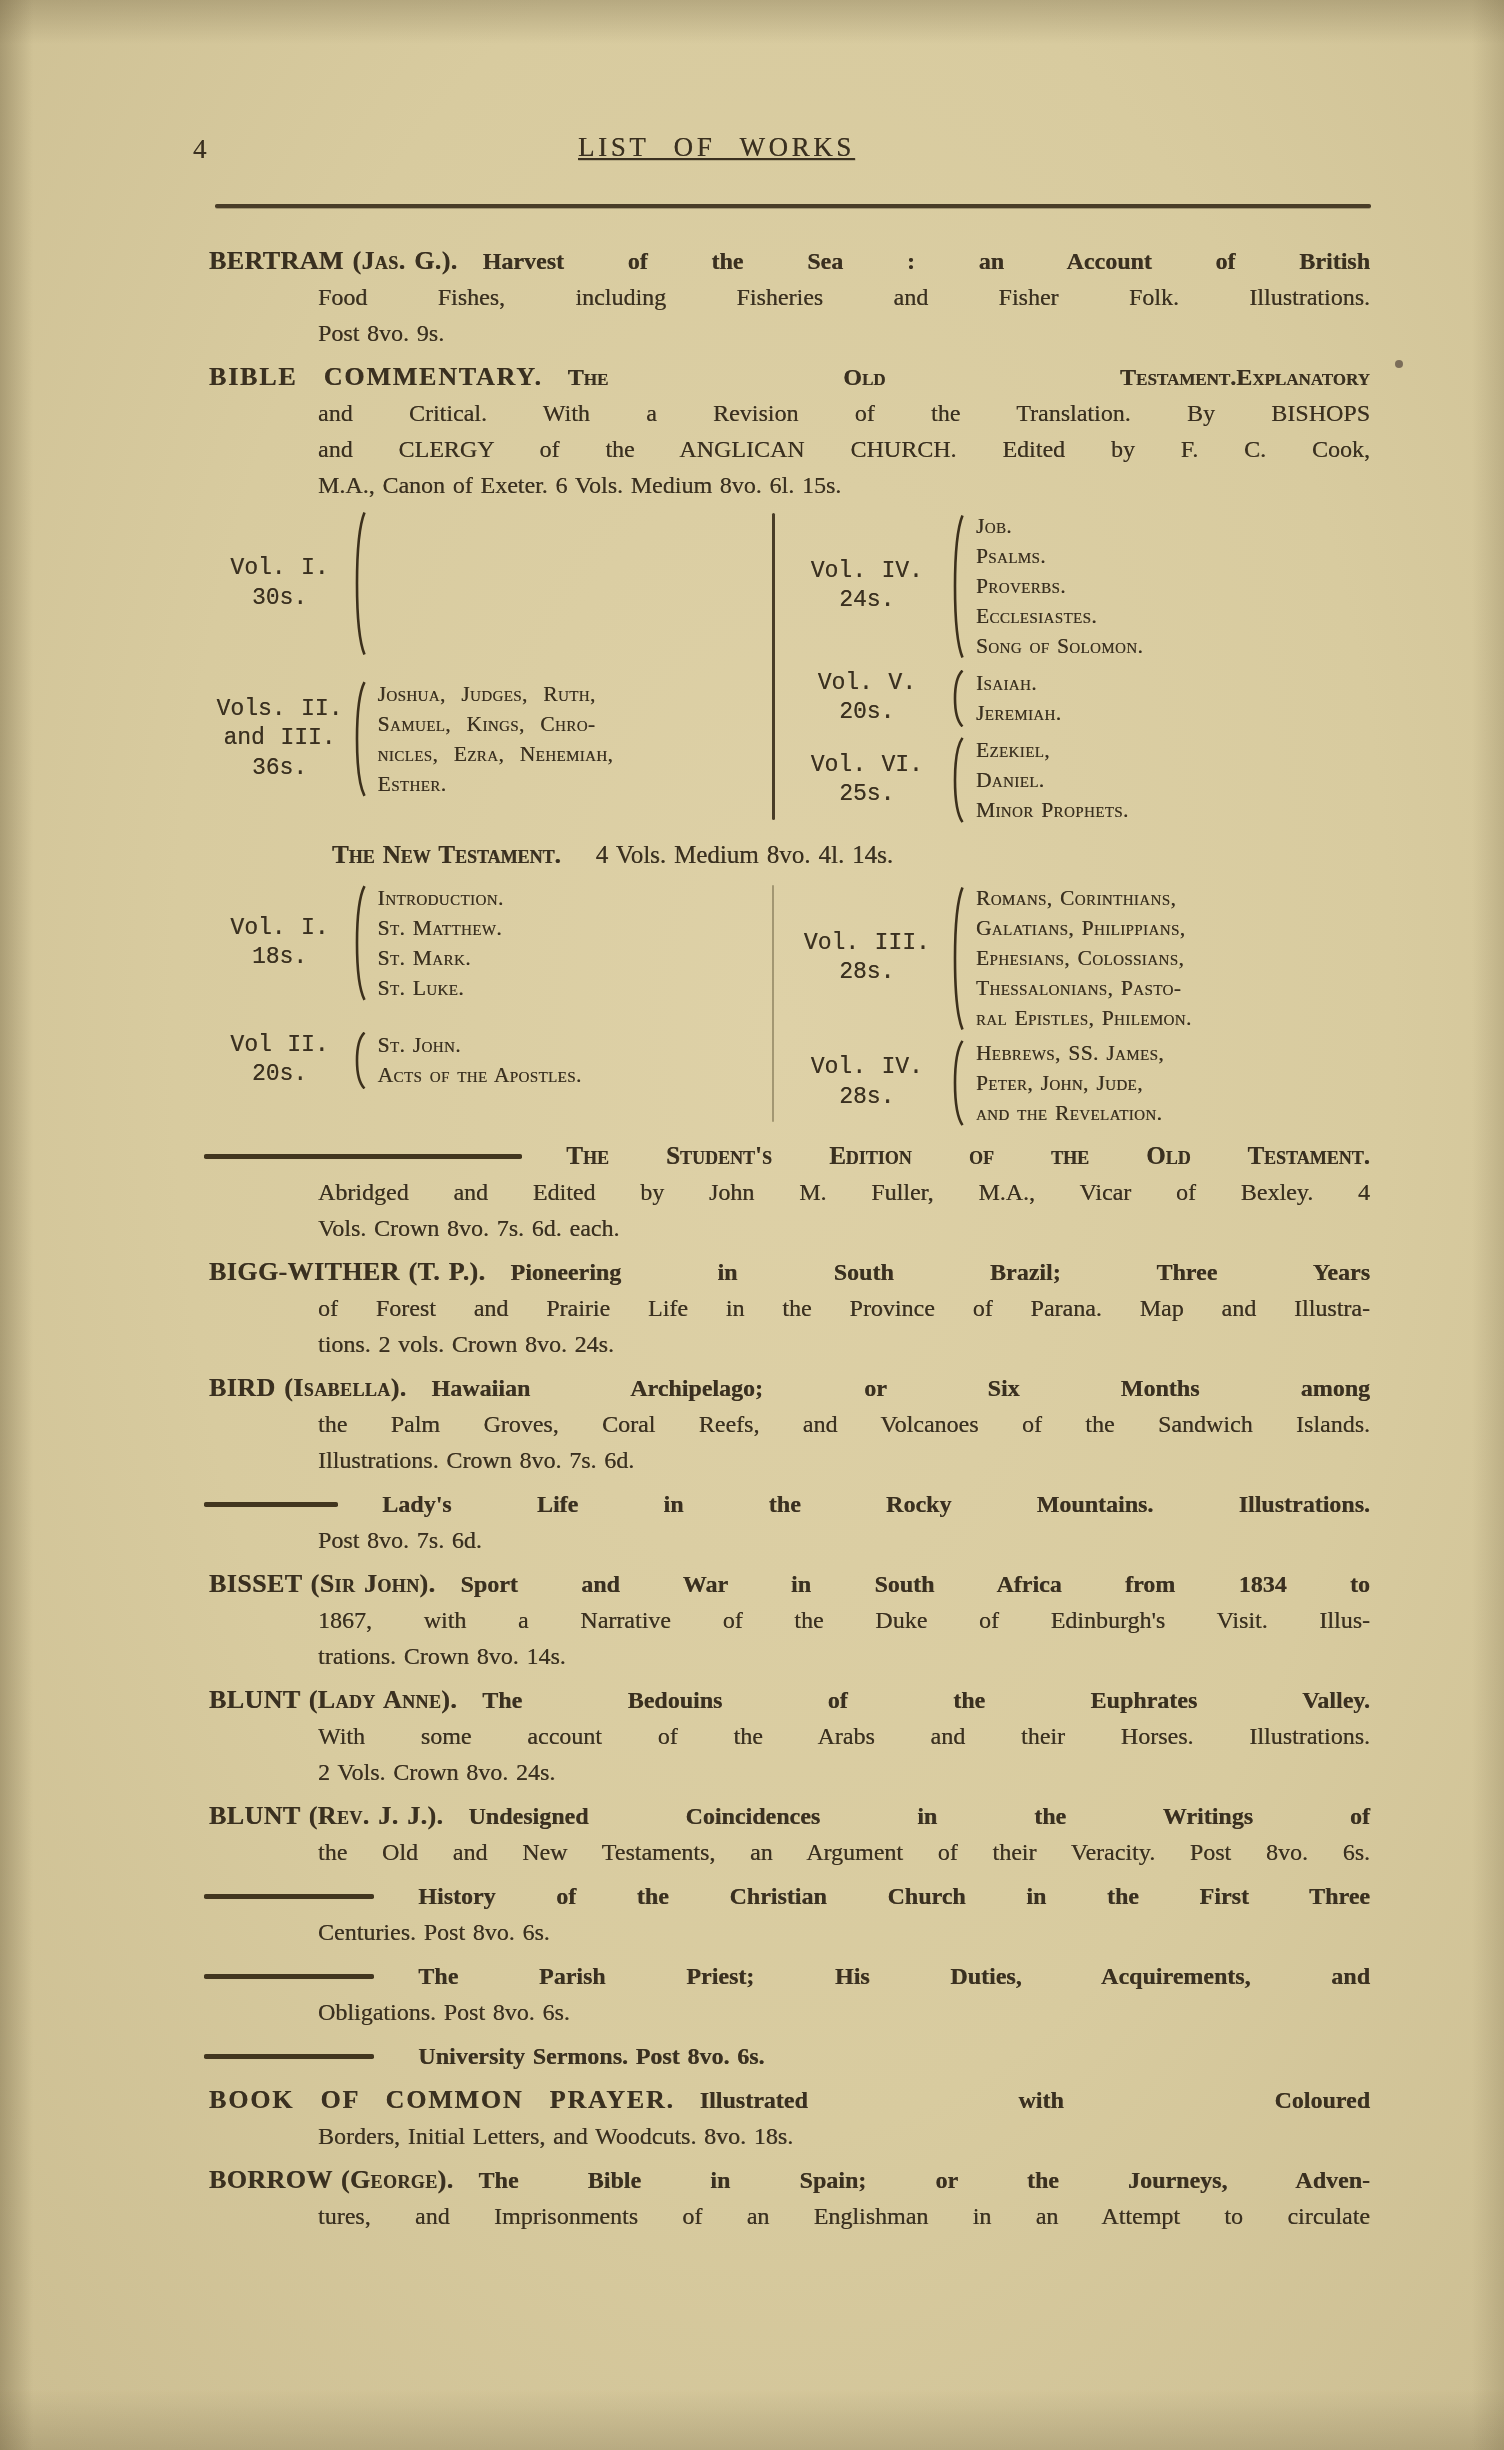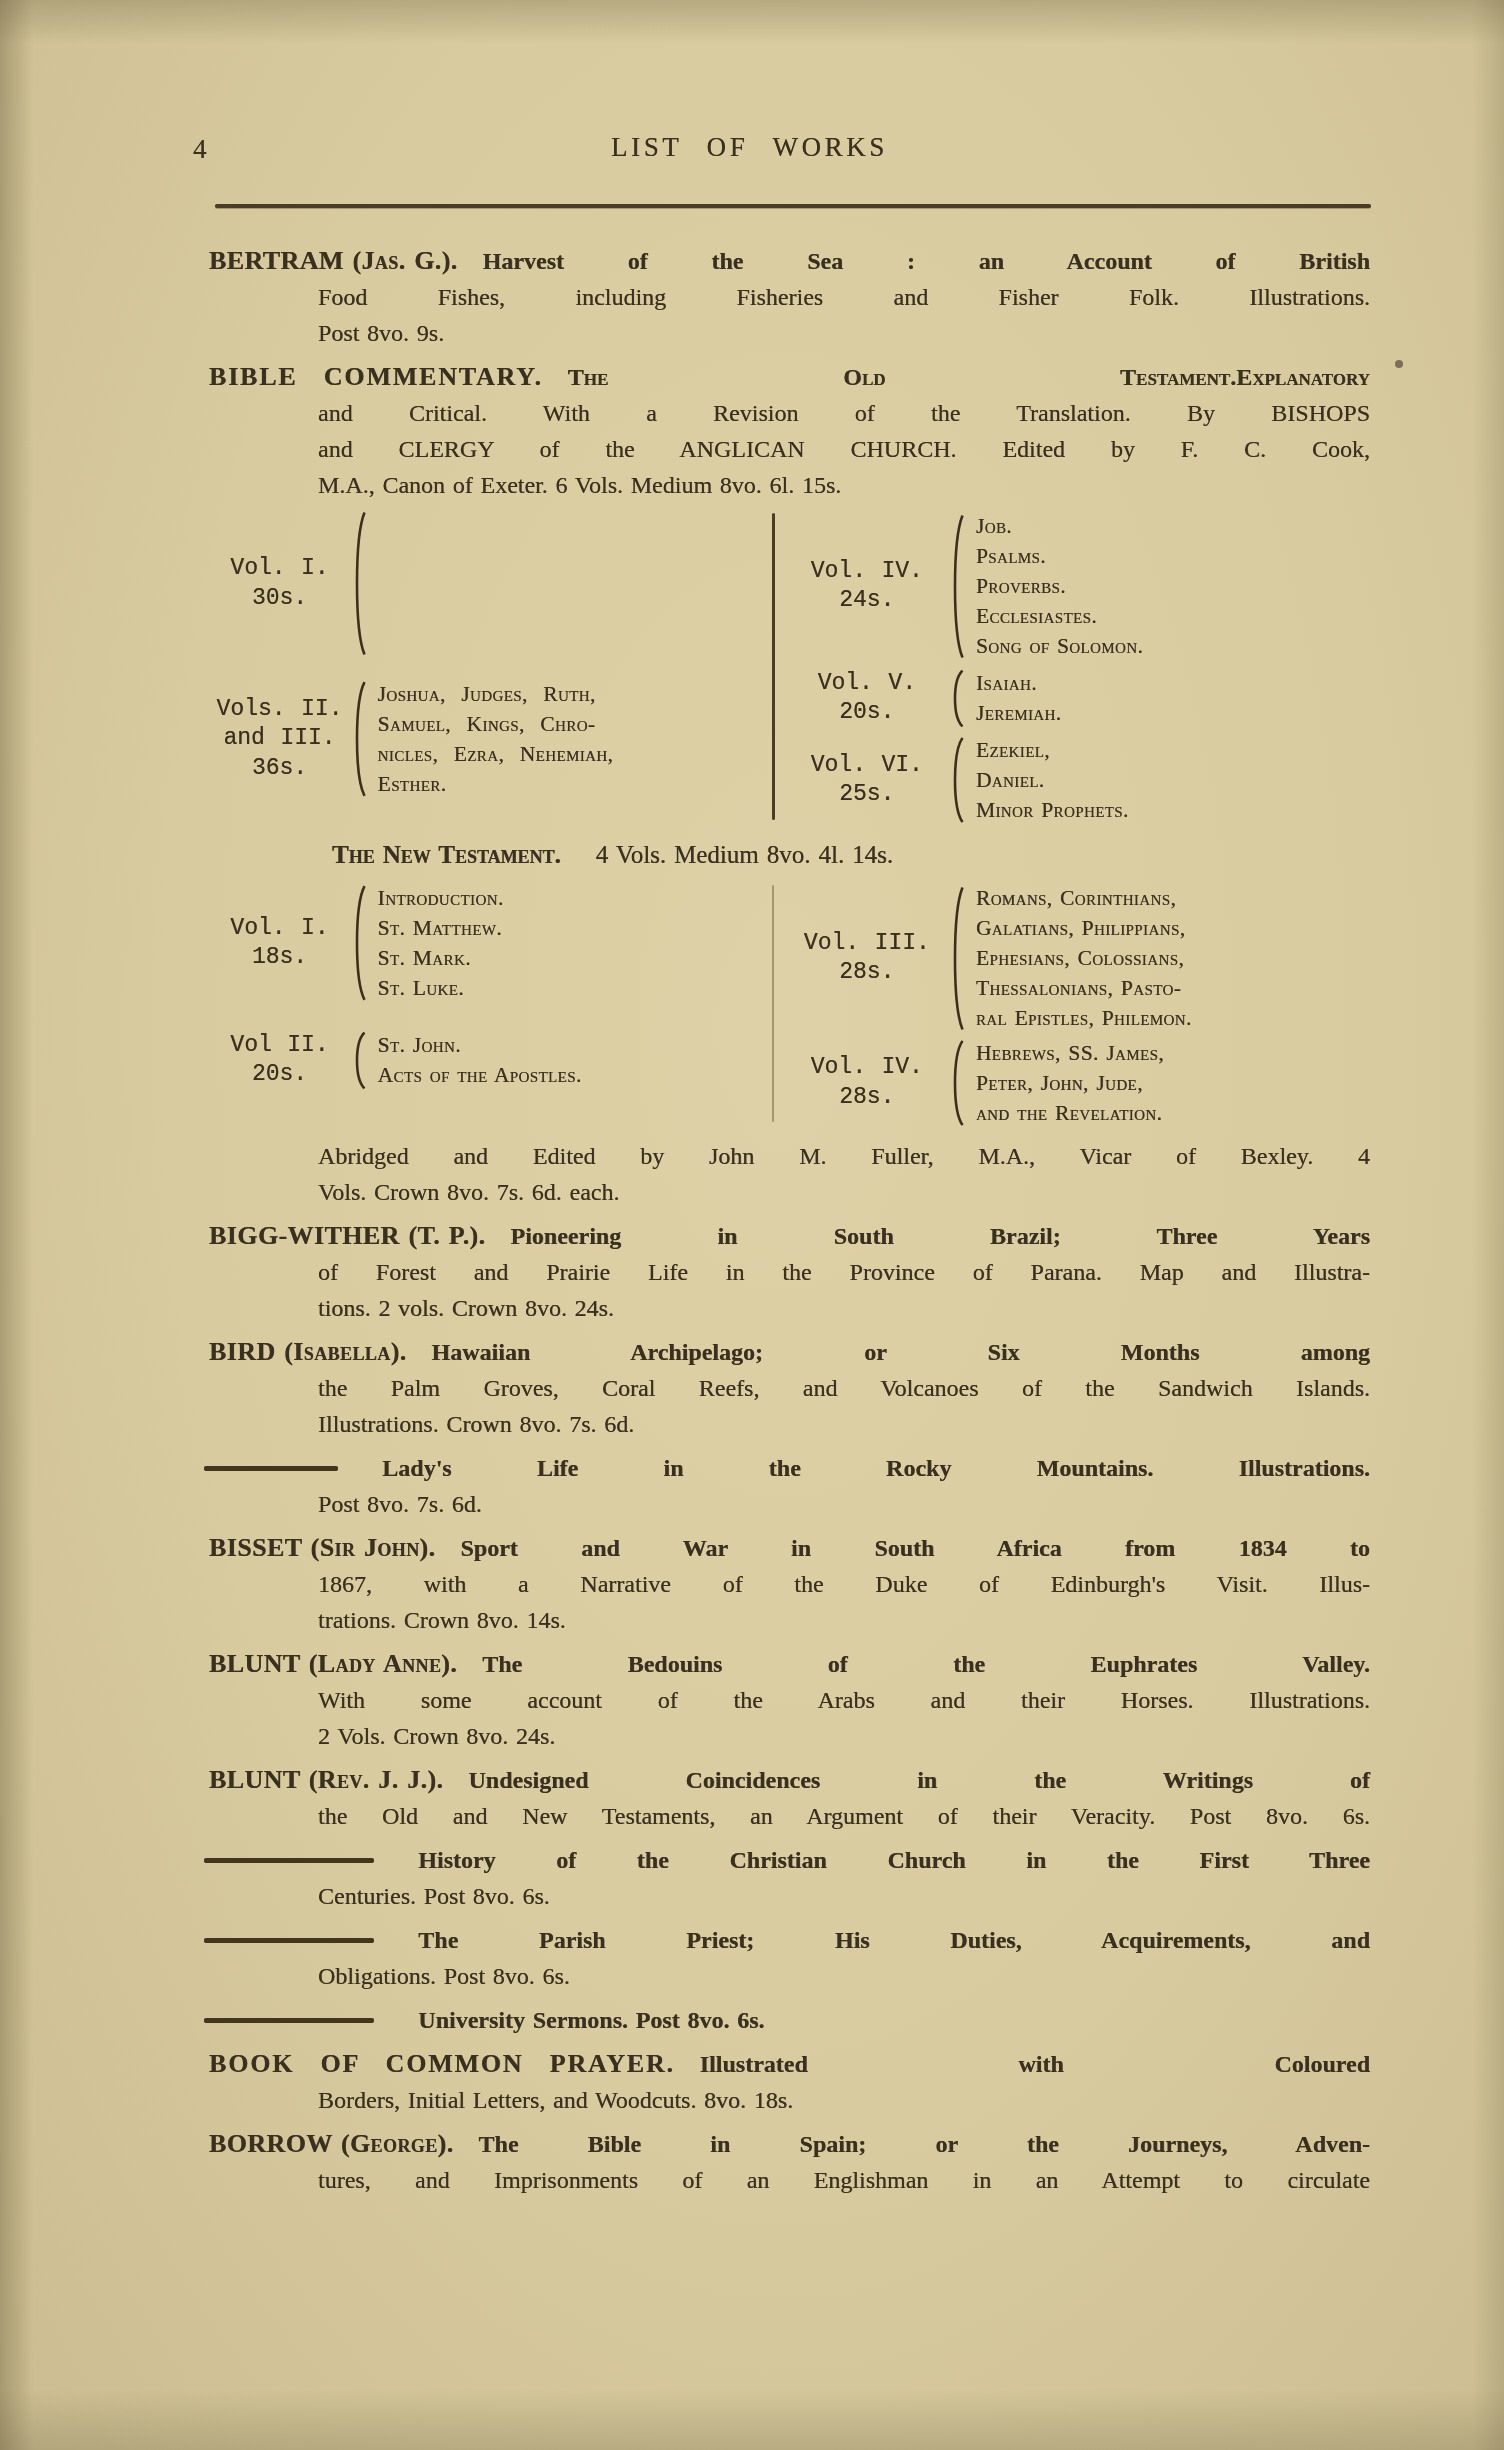--- a/index.html
+++ b/index.html
@@ -12,21 +12,21 @@
       linear-gradient(270deg, rgba(104,90,58,0.22), rgba(104,90,58,0) 2.2%),
       linear-gradient(0deg, rgba(104,90,58,0.25), rgba(104,90,58,0) 2.5%),
       radial-gradient(ellipse at 52% 42%, #ded1a7 0%, #d8cb9f 55%, #cbbd91 100%);
     color:#3a3020;
     font-family:"Liberation Serif","DejaVu Serif",serif;
     overflow:hidden;
     text-shadow:0.3px 0.3px 0.4px rgba(46,36,18,0.65);
     word-spacing:0.12em;
   }
   .pagenum{position:absolute;left:193px;top:134px;font-size:27px;}
-  .running-title{position:absolute;left:611px;top:132px;font-size:27px;letter-spacing:3.6px;word-spacing:14.3px;}
+  .running-title{position:absolute;left:578px;top:132px;font-size:27px;letter-spacing:3.6px;word-spacing:14.3px;text-decoration:underline;}
   .rule{position:absolute;left:215px;top:204px;width:1156px;height:3.6px;background:#493d28;border-radius:1.8px;box-shadow:0 0.9px 0 rgba(73,61,40,0.35);}
   .speck{position:absolute;left:1395px;top:360px;width:8px;height:8px;border-radius:50%;background:#6b5d4d;opacity:0.85;}
 
   .content{position:absolute;left:209px;top:243px;width:1161px;}
 
   .entry{margin-bottom:8px;}
   .line{font-size:24px;line-height:36px;}
   .first{display:flex;}
   .first.three{justify-content:space-between;}
   .first.three .head,.first.three .sc{white-space:nowrap;}
@@ -237,20 +237,24 @@
           <div class="vbooks">
             <div>Hebrews, SS. James,</div>
             <div>Peter, John, Jude,</div>
             <div>and the Revelation.</div>
           </div>
         </div>
       </div>
     </div>
 
     <div class="entry">
+      <div class="line first studline">
+        <span class="dash w356"></span>
+        <span class="rest spread sc">The Student's Edition of the Old Testament.</span>
+      </div>
       <div class="line cont spread">Abridged and Edited by John M. Fuller, M.A., Vicar of Bexley.  4</div>
       <div class="line cont">Vols.  Crown 8vo.  7s. 6d. each.</div>
     </div>
 
     <div class="entry">
       <div class="line first">
         <span class="head">BIGG-WITHER (T. P.).</span>
         <span class="rest spread">Pioneering in South Brazil; Three Years</span>
       </div>
       <div class="line cont spread">of Forest and Prairie Life in the Province of Parana.  Map and Illustra-</div>

